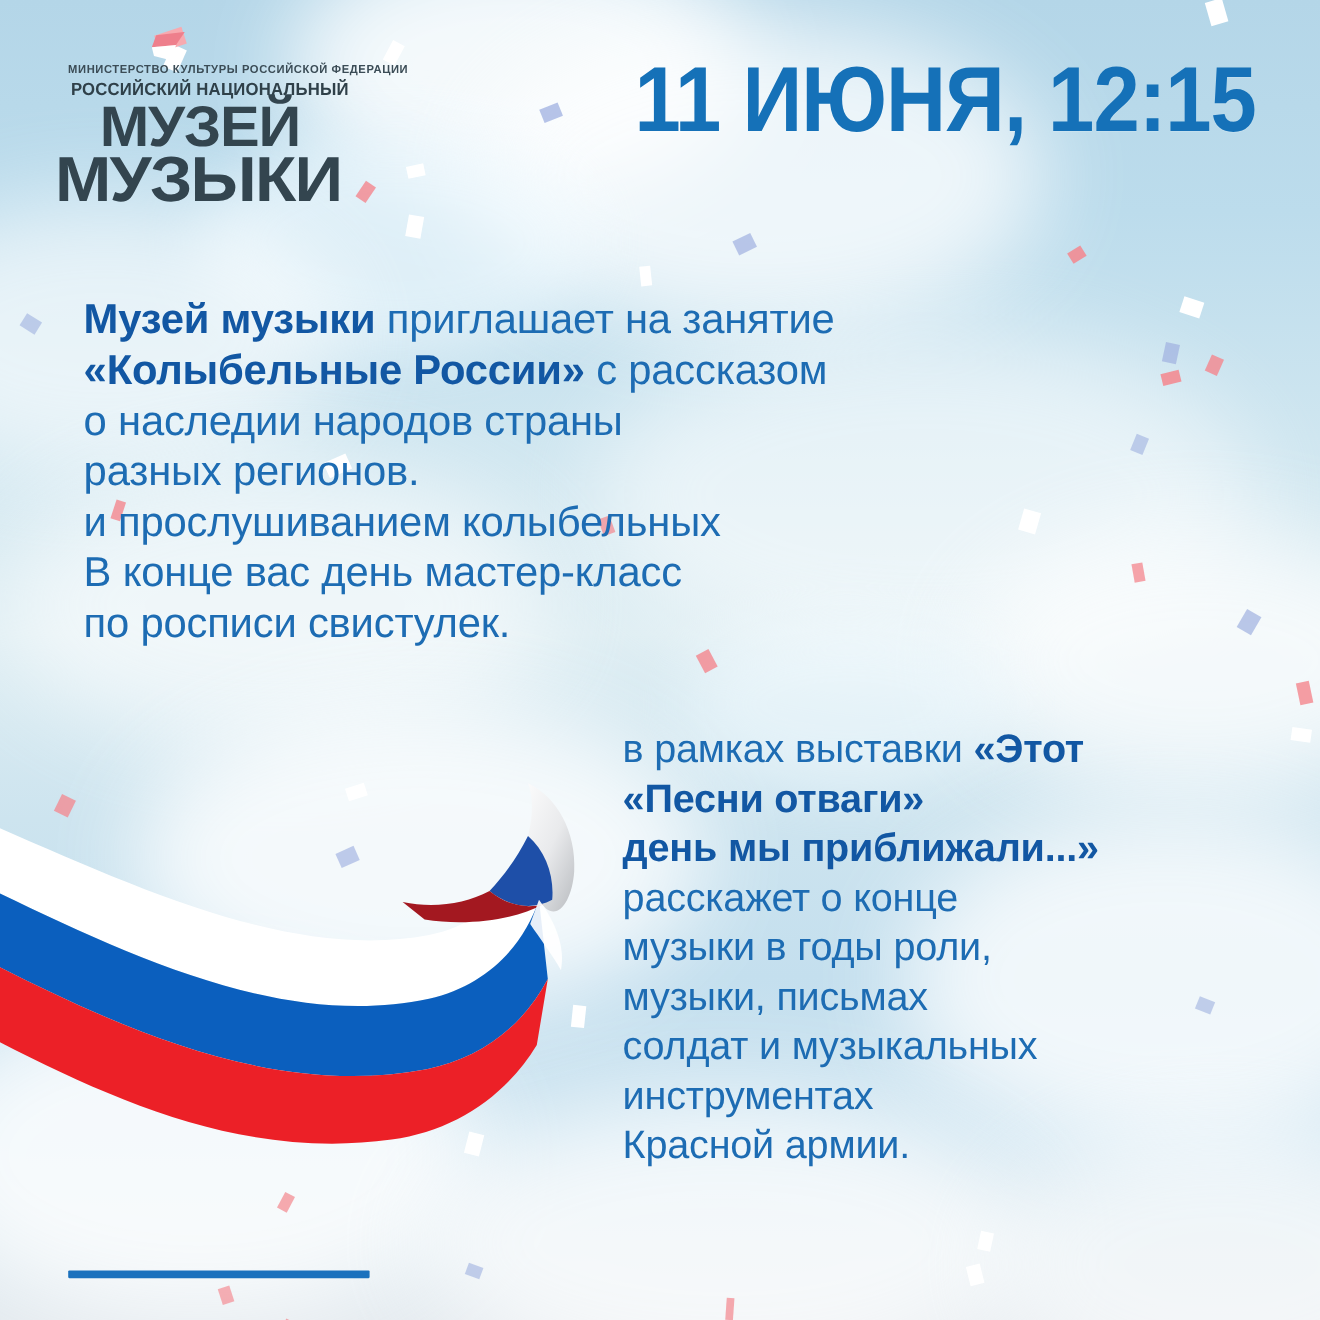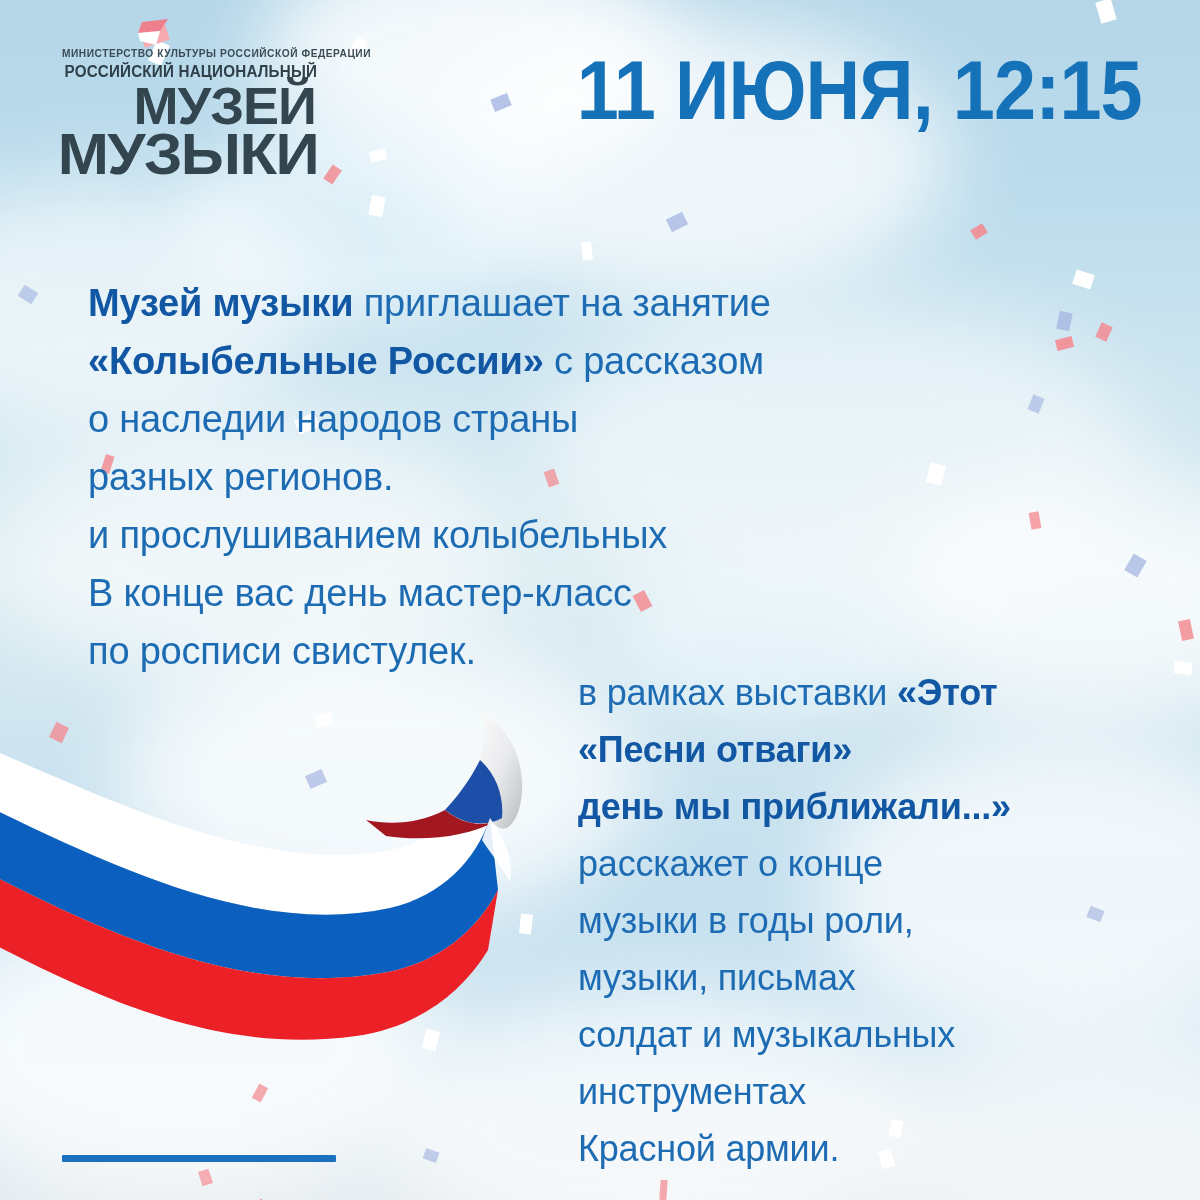--- a/index.html
+++ b/index.html
@@ -28,33 +28,33 @@
   .cloud.tint{background:#f3fbff;}
 
   
   .confetti{position:absolute;}
   .confetti.w{background:#ffffff;}
   .confetti.p{background:#f4868d;}
   .confetti.l{background:#9fb0e0;}
   .confetti.pl{background:#f7aab0;}
 
   
-  .logo{position:absolute;left:58px;top:47px;width:260px;color:#33454f;}
+  .logo{position:absolute;left:58px;top:57px;width:260px;color:#33454f;}
   .logo-line1{
     font-size:10.5px;font-weight:bold;letter-spacing:.55px;
     text-align:center;color:#3b4c56;white-space:nowrap;
     transform:scaleX(.97);transform-origin:center;
   }
   .logo-line2{
     font-size:16px;font-weight:bold;letter-spacing:.2px;
     text-align:center;color:#2f4049;margin-top:4px;white-space:nowrap;
     transform:scaleX(.95);transform-origin:center;
   }
   .logo-big{
-    margin-top:2px;line-height:.92;text-align:right;
+    margin-top:2px;line-height:.92;text-align:center;
   }
   .logo-muzey{
     font-size:52px;font-weight:bold;letter-spacing:-1px;
     color:#33454f;display:block;padding-right:2px;
     transform:scaleX(1.04);transform-origin:right;
   }
   .logo-muzyki{
     font-size:58px;font-weight:bold;letter-spacing:-1.5px;
     color:#33454f;display:block;margin-top:-4px;
     transform:scaleX(1.06);transform-origin:right;
@@ -64,21 +64,21 @@
   .date-head{
     position:absolute;right:58px;top:48px;
     color:#1571b8;font-size:84px;font-weight:bold;
     letter-spacing:-1px;line-height:1;white-space:nowrap;
     transform:scaleX(.9);transform-origin:right top;
     text-shadow:0 1px 0 rgba(255,255,255,.15);
   }
 
   
   .block{position:absolute;color:#1d6cb3;}
-  .block p{margin:12px;}
+  .block p{margin:0;}
   .line{
     font-size:38px;line-height:46px;white-space:nowrap;
     font-weight:400;color:#1d6cb3;letter-spacing:-.2px;
   }
   .line b{font-weight:bold;color:#1257a3;}
   #block-lullabies{left:76px;top:268px;}
   #block-songs{left:566px;top:658px;}
   #block-songs .line{font-size:36px;line-height:45px;}
 
   

